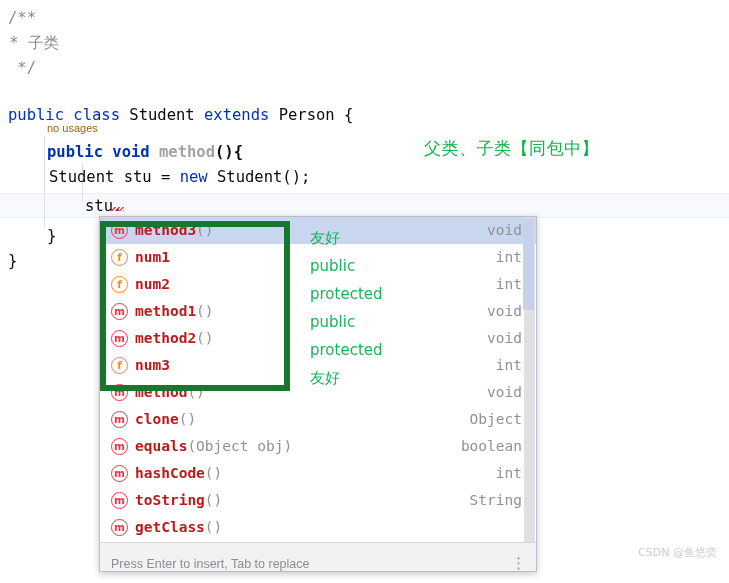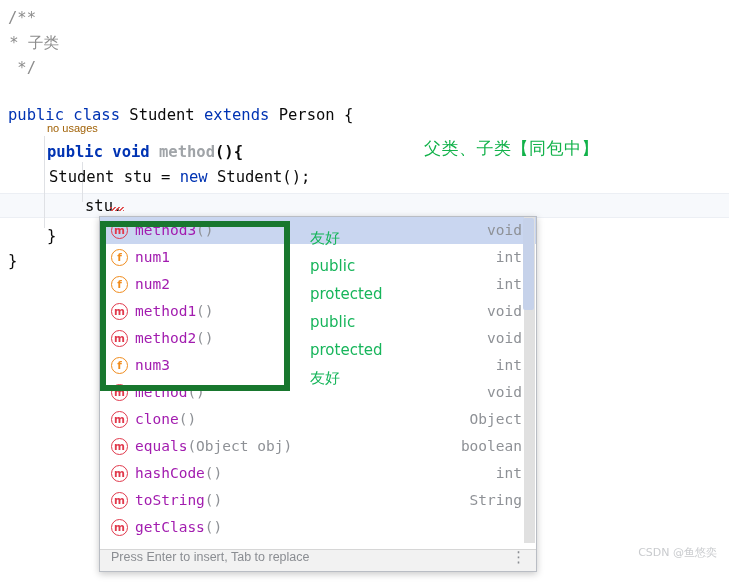--- a/index.html
+++ b/index.html
@@ -123,21 +123,21 @@
     justify-content: center;
     font-family: "DejaVu Sans", "Liberation Sans", sans-serif;
     font-size: 10.5px;
     font-weight: bold;
     line-height: 1;
     border-radius: 50%;
     border: 1.6px solid;
   }
   .icon.m { border-color: #e1394c; color: #e1394c; }
   .icon.f { border-color: #f08c1d; color: #f08c1d; }
-  .row .label { color: #a21caf; font-weight: 400; }
+  .row .label { color: #b91c1c; font-weight: 700; }
   .row .sig   { color: #8e9196; font-weight: 400; }
   .row .type  {
     margin-left: auto;
     color: #8e9196;
     font-weight: 400;
   }
 
   .scroll-track {
     position: absolute;
     right: 1px; top: 0;
@@ -148,25 +148,25 @@
     position: absolute;
     right: 1px; top: 1px;
     width: 11px; height: 92px;
     background: #c6d2ea;
     border-radius: 2px;
   }
 
   .popup-status {
     position: absolute;
     left: 0; right: 0; bottom: 0;
-    height: 22px;
+    height: 29px;
     background: #f2f2f2;
     border-top: 1px solid #d6d6d6;
     display: flex;
-    align-items: flex-start;
+    align-items: flex-end;
     padding: 0 10px 0 11px;
   }
   .popup-status .txt {
     color: #8a8d92;
     font-family: "Liberation Sans", sans-serif;
     font-size: 12.5px;
   }
   .popup-status .dots {
     margin-left: auto;
     color: #8a8d92;

